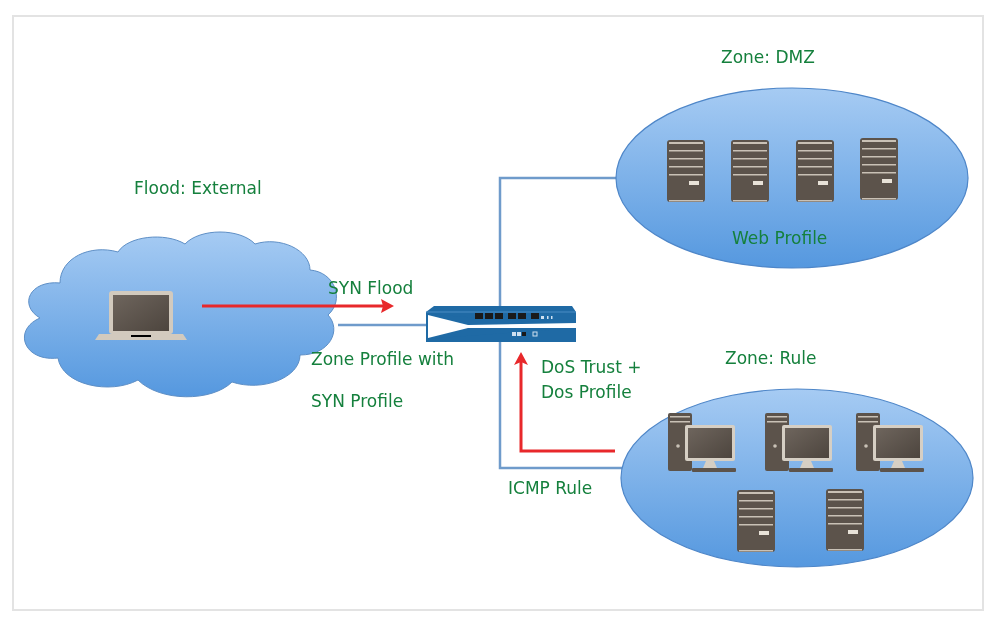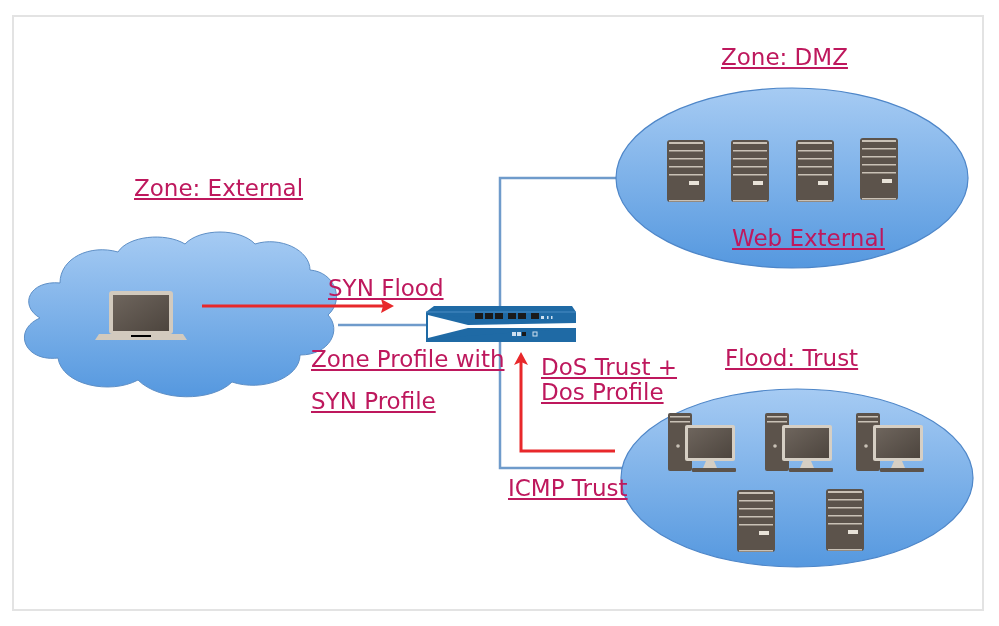--- a/index.html
+++ b/index.html
@@ -1,19 +1,19 @@
 <!DOCTYPE html>
 <html><head>
 <meta charset="utf-8">
 <style>
   html, body { margin: 0; padding: 0; background: #ffffff; }
   body { width: 999px; height: 626px; position: relative; overflow: hidden; font-family: "DejaVu Sans", sans-serif; }
   #frame { position: absolute; left: 12px; top: 15px; width: 972px; height: 596px; border: 2px solid #e3e3e3; box-sizing: border-box; background: #fff; }
   svg#diagram { position: absolute; left: 0; top: 0; }
-  .lbl { position: absolute; font-family: "DejaVu Sans", sans-serif; font-size: 23px; color: #be185d; white-space: nowrap; line-height: 22px; text-decoration: underline; }
+  .lbl { position: absolute; font-family: "DejaVu Sans", sans-serif; font-size: 17px; color: #15803d; white-space: nowrap; line-height: 22px; }
 </style>
 </head>
 <body>
 
 <div id="frame"></div>
 
 <svg id="diagram" width="999" height="626" viewBox="0 0 999 626">
   <defs>
     <linearGradient id="zoneGrad" x1="0" y1="0" x2="0" y2="1">
       <stop offset="0" stop-color="#a6cbf3"></stop>
@@ -104,22 +104,22 @@
   <g>
     <line x1="202" y1="306" x2="385" y2="306" stroke="#e8282b" stroke-width="3"></line>
     <path d="M394 306 L381 299 L383 306 L381 313 Z" fill="#e8282b"></path>
   </g>
   <g>
     <polyline points="615,451 521,451 521,362" fill="none" stroke="#e8282b" stroke-width="3"></polyline>
     <path d="M521 352 L514 365 L521 362 L528 365 Z" fill="#e8282b"></path>
   </g>
 </svg>
 
-<div class="lbl" style="left:134px; top:177px;">Zone: External</div>
+<div class="lbl" style="left:134px; top:177px;">Flood: External</div>
 <div class="lbl" style="left:721px; top:46px;">Zone: DMZ</div>
-<div class="lbl" style="left:732px; top:227px;">Web External</div>
-<div class="lbl" style="left:725px; top:347px;">Flood: Trust</div>
+<div class="lbl" style="left:732px; top:227px;">Web Profile</div>
+<div class="lbl" style="left:725px; top:347px;">Zone: Rule</div>
 <div class="lbl" style="left:328px; top:260px;margin-top:17px;">SYN Flood</div>
 <div class="lbl" style="left:311px; top:348px;">Zone Profile with</div>
 <div class="lbl" style="left:311px; top:390px;">SYN Profile</div>
 <div class="lbl" style="left:541px; top:356px;">DoS Trust +</div>
 <div class="lbl" style="left:541px; top:381px;">Dos Profile</div>
-<div class="lbl" style="left:508px; top:477px;">ICMP Trust</div>
+<div class="lbl" style="left:508px; top:477px;">ICMP Rule</div>
 
 </body></html>

